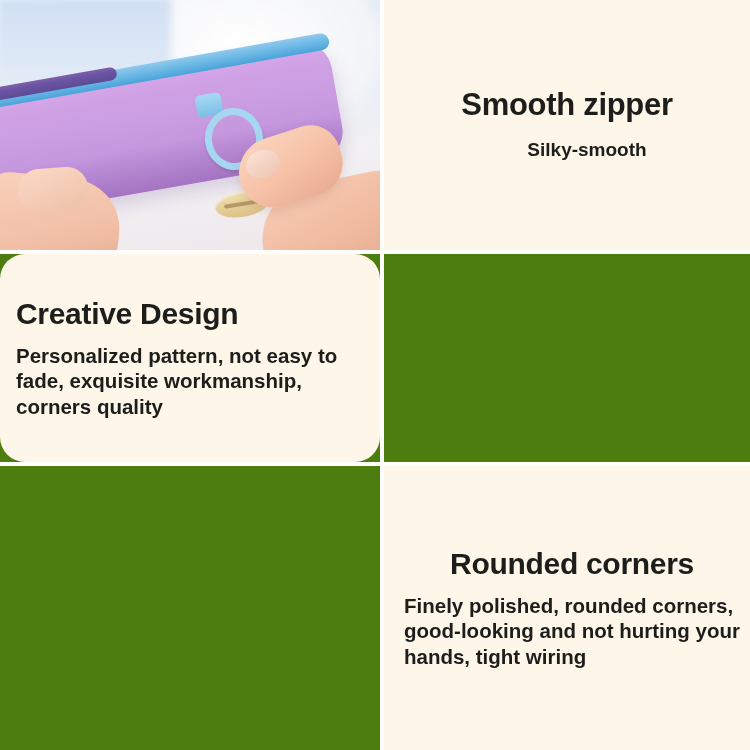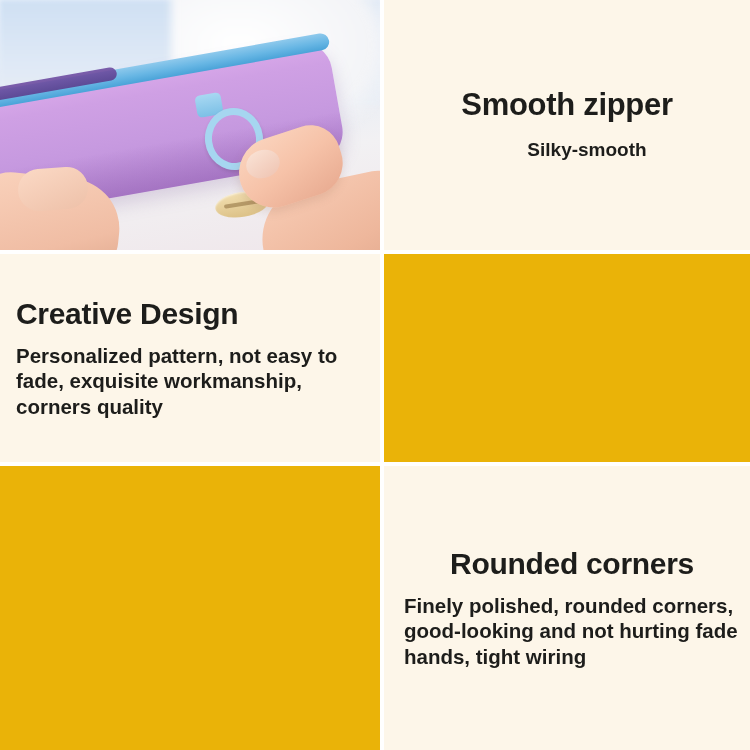--- a/index.html
+++ b/index.html
@@ -10,21 +10,21 @@
   body {
     width: 750px;
     height: 750px;
     font-family: "Liberation Sans", sans-serif;
     overflow: hidden;
   }
   .sheet {
     position: relative;
     width: 750px;
     height: 750px;
-    background: #eab308;
+    background: #4d7c0f;
   }
   .cell {
     position: absolute;
     overflow: hidden;
   }
   
   .textpanel {
     background: #fdf6e9;
     display: flex;
     flex-direction: column;
@@ -43,21 +43,21 @@
   .subline {
     font-weight: bold;
     color: #1d1d1b;
     line-height: 1.25;
   }
 
   
   #p-zipper .headline { font-size: 31px; margin-bottom: 16px; }
   #p-zipper .subline { font-size: 19px; margin-left: 40px; }
 
-  #p-creative { padding-left: 16px; padding-right: 6px; }
+  #p-creative { padding-left: 16px; padding-right: 6px; border-radius: 25px; }
   #p-creative .headline { font-size: 30px; margin-bottom: 13px; }
   #p-creative .subline { font-size: 20.5px; }
 
   #p-rounded { padding-left: 20px; padding-right: 10px; }
   #p-rounded .headline { font-size: 30px; margin-bottom: 13px; text-align: center; width: 100%;}
   #p-rounded .subline { font-size: 20.5px; }
 
   
   .photo { position: relative; }
 
@@ -312,20 +312,20 @@
         <div class="petal" style="left:0;top:12px;"></div>
         <div class="fcenter"></div>
       </div>
       <div class="card-green"></div>
     </div>
     <div class="pink-blob"></div>
   </div>
 
   <div class="cell textpanel tp-left" id="p-rounded" style="left:384px;top:466px;width:366px;height:284px;">
     <div class="headline">Rounded corners</div>
-    <div class="subline">Finely polished, rounded corners, good-looking and not hurting fade hands, tight wiring</div>
+    <div class="subline">Finely polished, rounded corners, good-looking and not hurting your hands, tight wiring</div>
   </div>
 
   <div class="gap-h" style="top:250px;"></div>
   <div class="gap-h" style="top:462px;"></div>
   <div class="gap-v" style="left:380px;"></div>
 
 </div>
 
 </body></html>

